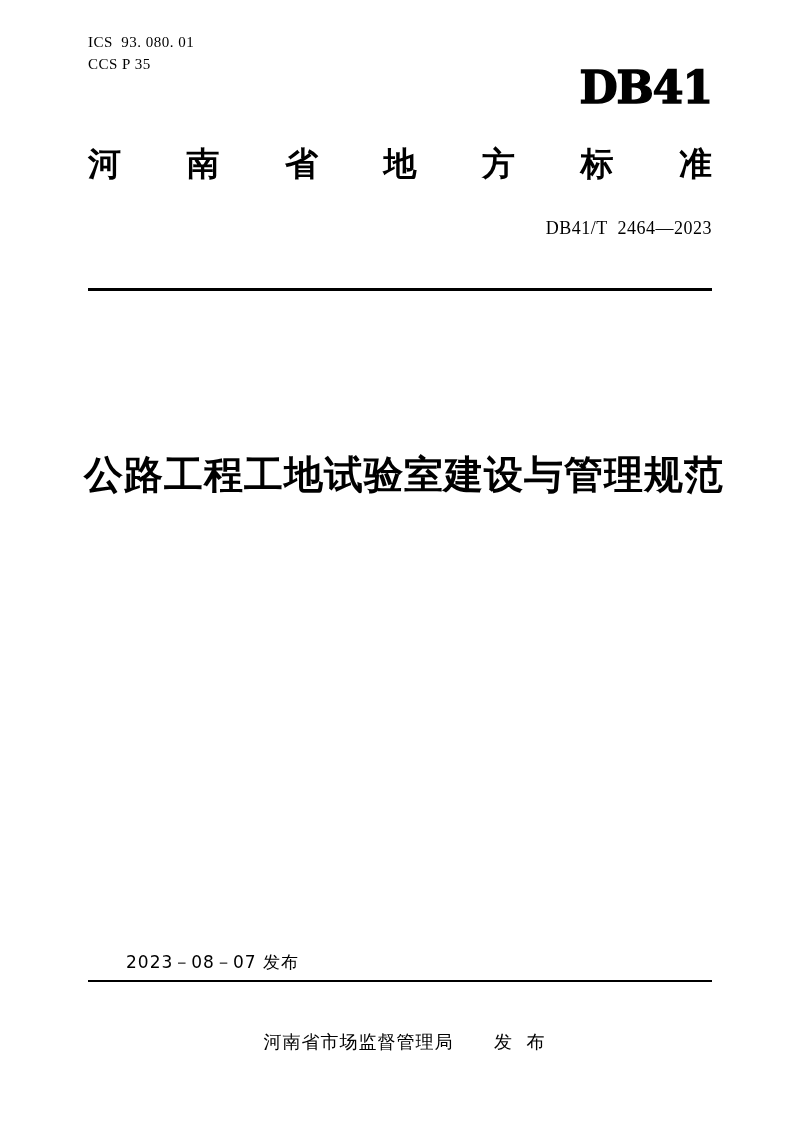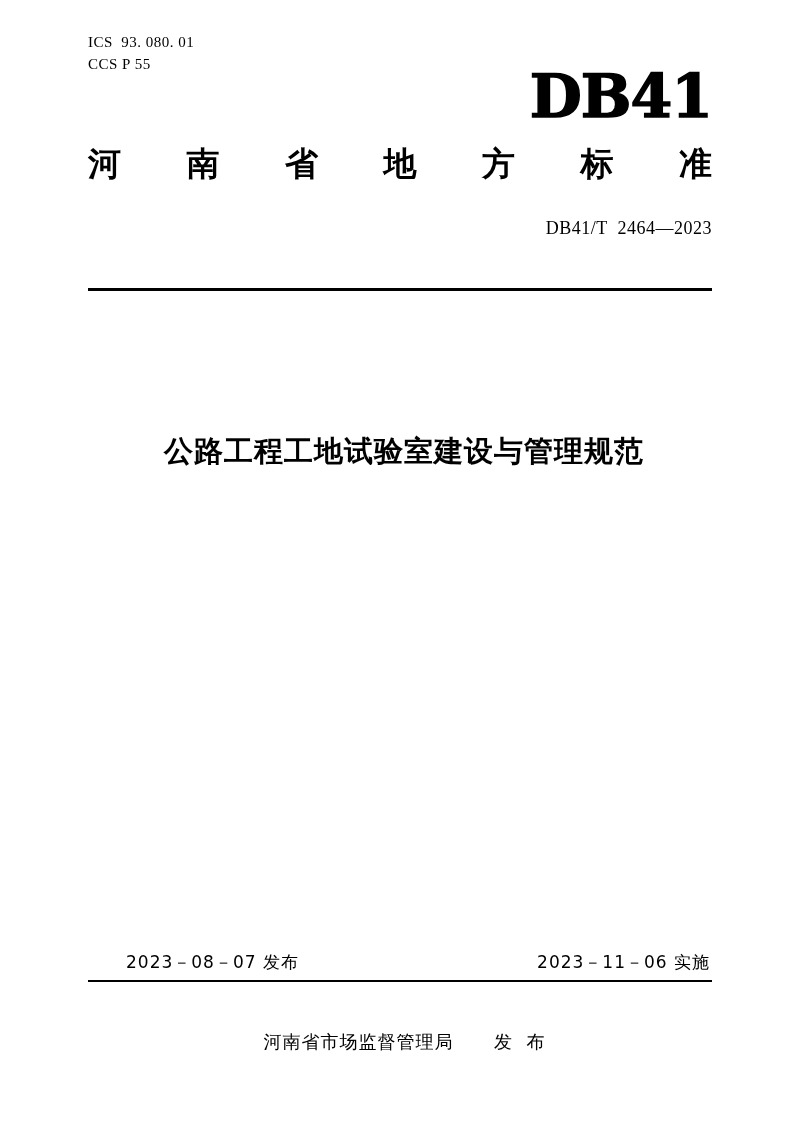--- a/index.html
+++ b/index.html
@@ -36,21 +36,21 @@
     white-space: pre;
   }
 
   
   .db41 {
     position: absolute;
     right: 88px;
     top: 66px;
     font-family: "DejaVu Serif", serif;
     font-weight: 900;
-    font-size: 60px;
+    font-size: 44px;
     letter-spacing: -1px;
     line-height: 1;
     -webkit-text-stroke: 1.5px #000;
   }
 
   
   .std-header {
     position: absolute;
     left: 88px;
     right: 88px;
@@ -85,25 +85,25 @@
     right: 88px;
     top: 288px;
     border-top: 3px solid #000;
   }
 
   
   .doc-title {
     position: absolute;
     left: 0;
     right: 0;
-    top: 432px;
+    top: 448px;
     text-align: center;
     font-family: "DejaVu Sans", sans-serif;
     font-weight: bold;
-    font-size: 29px;
+    font-size: 39px;
     letter-spacing: 1px;
     padding-left: 8px;
   }
 
   
   .rule-bottom {
     position: absolute;
     left: 88px;
     right: 88px;
     top: 980px;
@@ -142,21 +142,21 @@
     white-space: pre;
   }
 </style>
 </head>
 <body>
 
 <div class="page">
 
   <div class="codes">
     <div class="code-line">ICS  93. 080. 01</div>
-    <div class="code-line">CCS P 55</div>
+    <div class="code-line">CCS P 35</div>
   </div>
 
   <div class="db41">DB41</div>
 
   <div class="std-header">
     <span>河</span>
     <span>南</span>
     <span>省</span>
     <span>地</span>
     <span>方</span>
@@ -164,18 +164,17 @@
     <span>准</span>
   </div>
 
   <div class="std-number">DB41/T  2464—2023</div>
 
   <div class="rule-top"></div>
 
   <div class="doc-title">公路工程工地试验室建设与管理规范</div>
 
   <div class="date-left">2023－08－07 发布</div>
-  <div class="date-right">2023－11－06 实施</div>
   <div class="rule-bottom"></div>
 
   <div class="issuer">河南省市场监督管理局      发  布</div>
 
 </div>
 
 </body></html>

